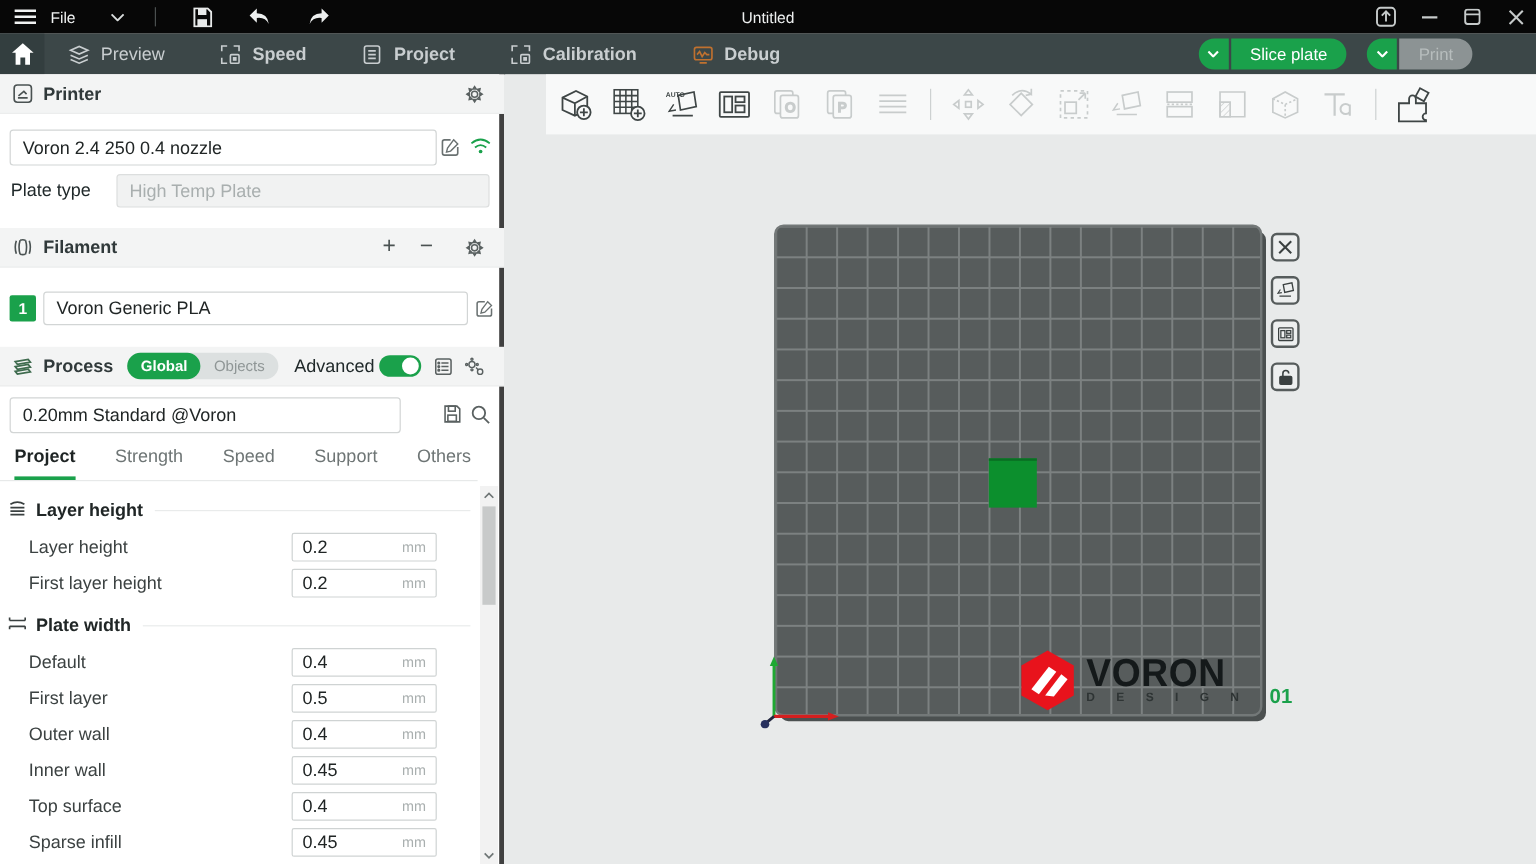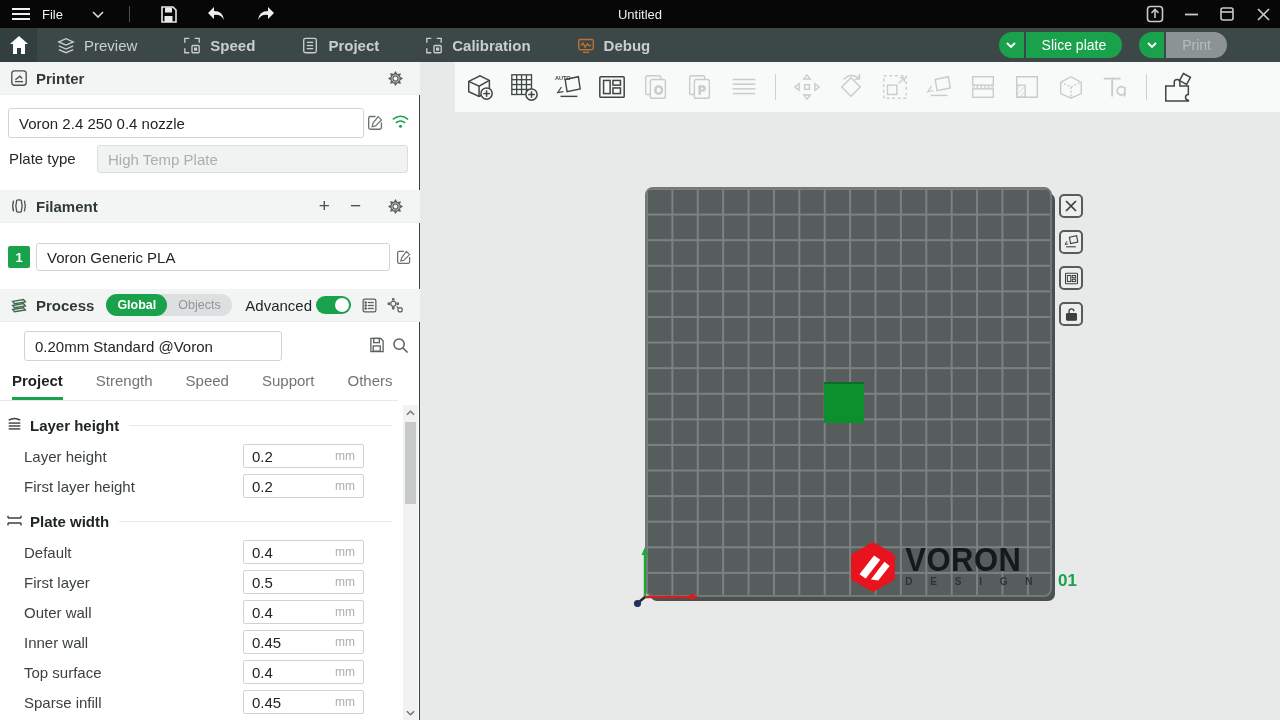--- a/index.html
+++ b/index.html
@@ -29,21 +29,21 @@
   .action-group { position:absolute; right:53px; top:4px; height:26px; display:flex; align-items:center; }
   .pill-chevron { width:25px; height:26px; border-radius:13px 0 0 13px; background:var(--accent);
     display:flex; align-items:center; justify-content:center; cursor:pointer; }
   .pill-main { height:26px; padding:0 16px; margin-left:2px; border-radius:0 13px 13px 0;
     display:flex; align-items:center; font-size:14px; color:#fff; background:var(--accent); cursor:pointer; }
   .pill-main.disabled { background:#8C9394; color:#B7BDBD; cursor:default; }
   .grp-gap { width:17px; }
 
   
   #leftpanel { position:absolute; left:0; top:62px; width:420px; height:658px;
-    background:#FFFFFF; border-right:1px solid #404040;padding-left:43px; }
+    background:#FFFFFF; border-right:4px solid #404040;padding-left:43px; }
   .sec-header { position:absolute; left:0; width:420px; height:33px; background:#F3F4F4;
     display:flex; align-items:center; padding:0 16px 0 10px; border-bottom:1px solid #ECEDED; }
   .sec-title { font-size:15px; font-weight:700; color:#30393A; margin-left:8px; }
   .icon16 { width:18px; height:18px; display:inline-flex; }
   .combo { position:absolute; height:30px; border:1px solid #D2D5D5; border-radius:3px;
     background:#fff; display:flex; align-items:center; padding:0 10px;
     font-size:15px; color:#20252
 
 5; cursor:pointer; }
   .combo { color:#212626; }
@@ -395,21 +395,21 @@
             <circle cx="8" cy="2.8" r="1"></circle>
             <circle cx="8" cy="13.2" r="1"></circle>
             <circle cx="2.8" cy="8" r="1"></circle>
             <circle cx="13.2" cy="8" r="1"></circle>
             <circle cx="16" cy="15" r="2.6"></circle>
             <line x1="14" y1="13" x2="12" y2="11"></line>
           </g>
         </svg>
     </span>
   </div>
-  <div class="combo" style="left:24px; top:269px; width:258px;">
+  <div class="combo" style="left:8px; top:269px; width:326px;">
     <span>0.20mm Standard @Voron</span>
   </div>
   <span class="mini-ic abs" style="left:369px; top:275px;">
     <svg width="16" height="16" viewBox="0 0 17 17">
         <g fill="none" stroke="#5A6161" stroke-width="1.4">
           <path d="M2 1.5 h10.5 l2.5 2.5 v11.5 h-13 z"></path>
           <rect x="5" y="1.5" width="6" height="4.5"></rect>
           <rect x="4.5" y="9.5" width="7.5" height="5.5"></rect>
         </g>
       </svg>

